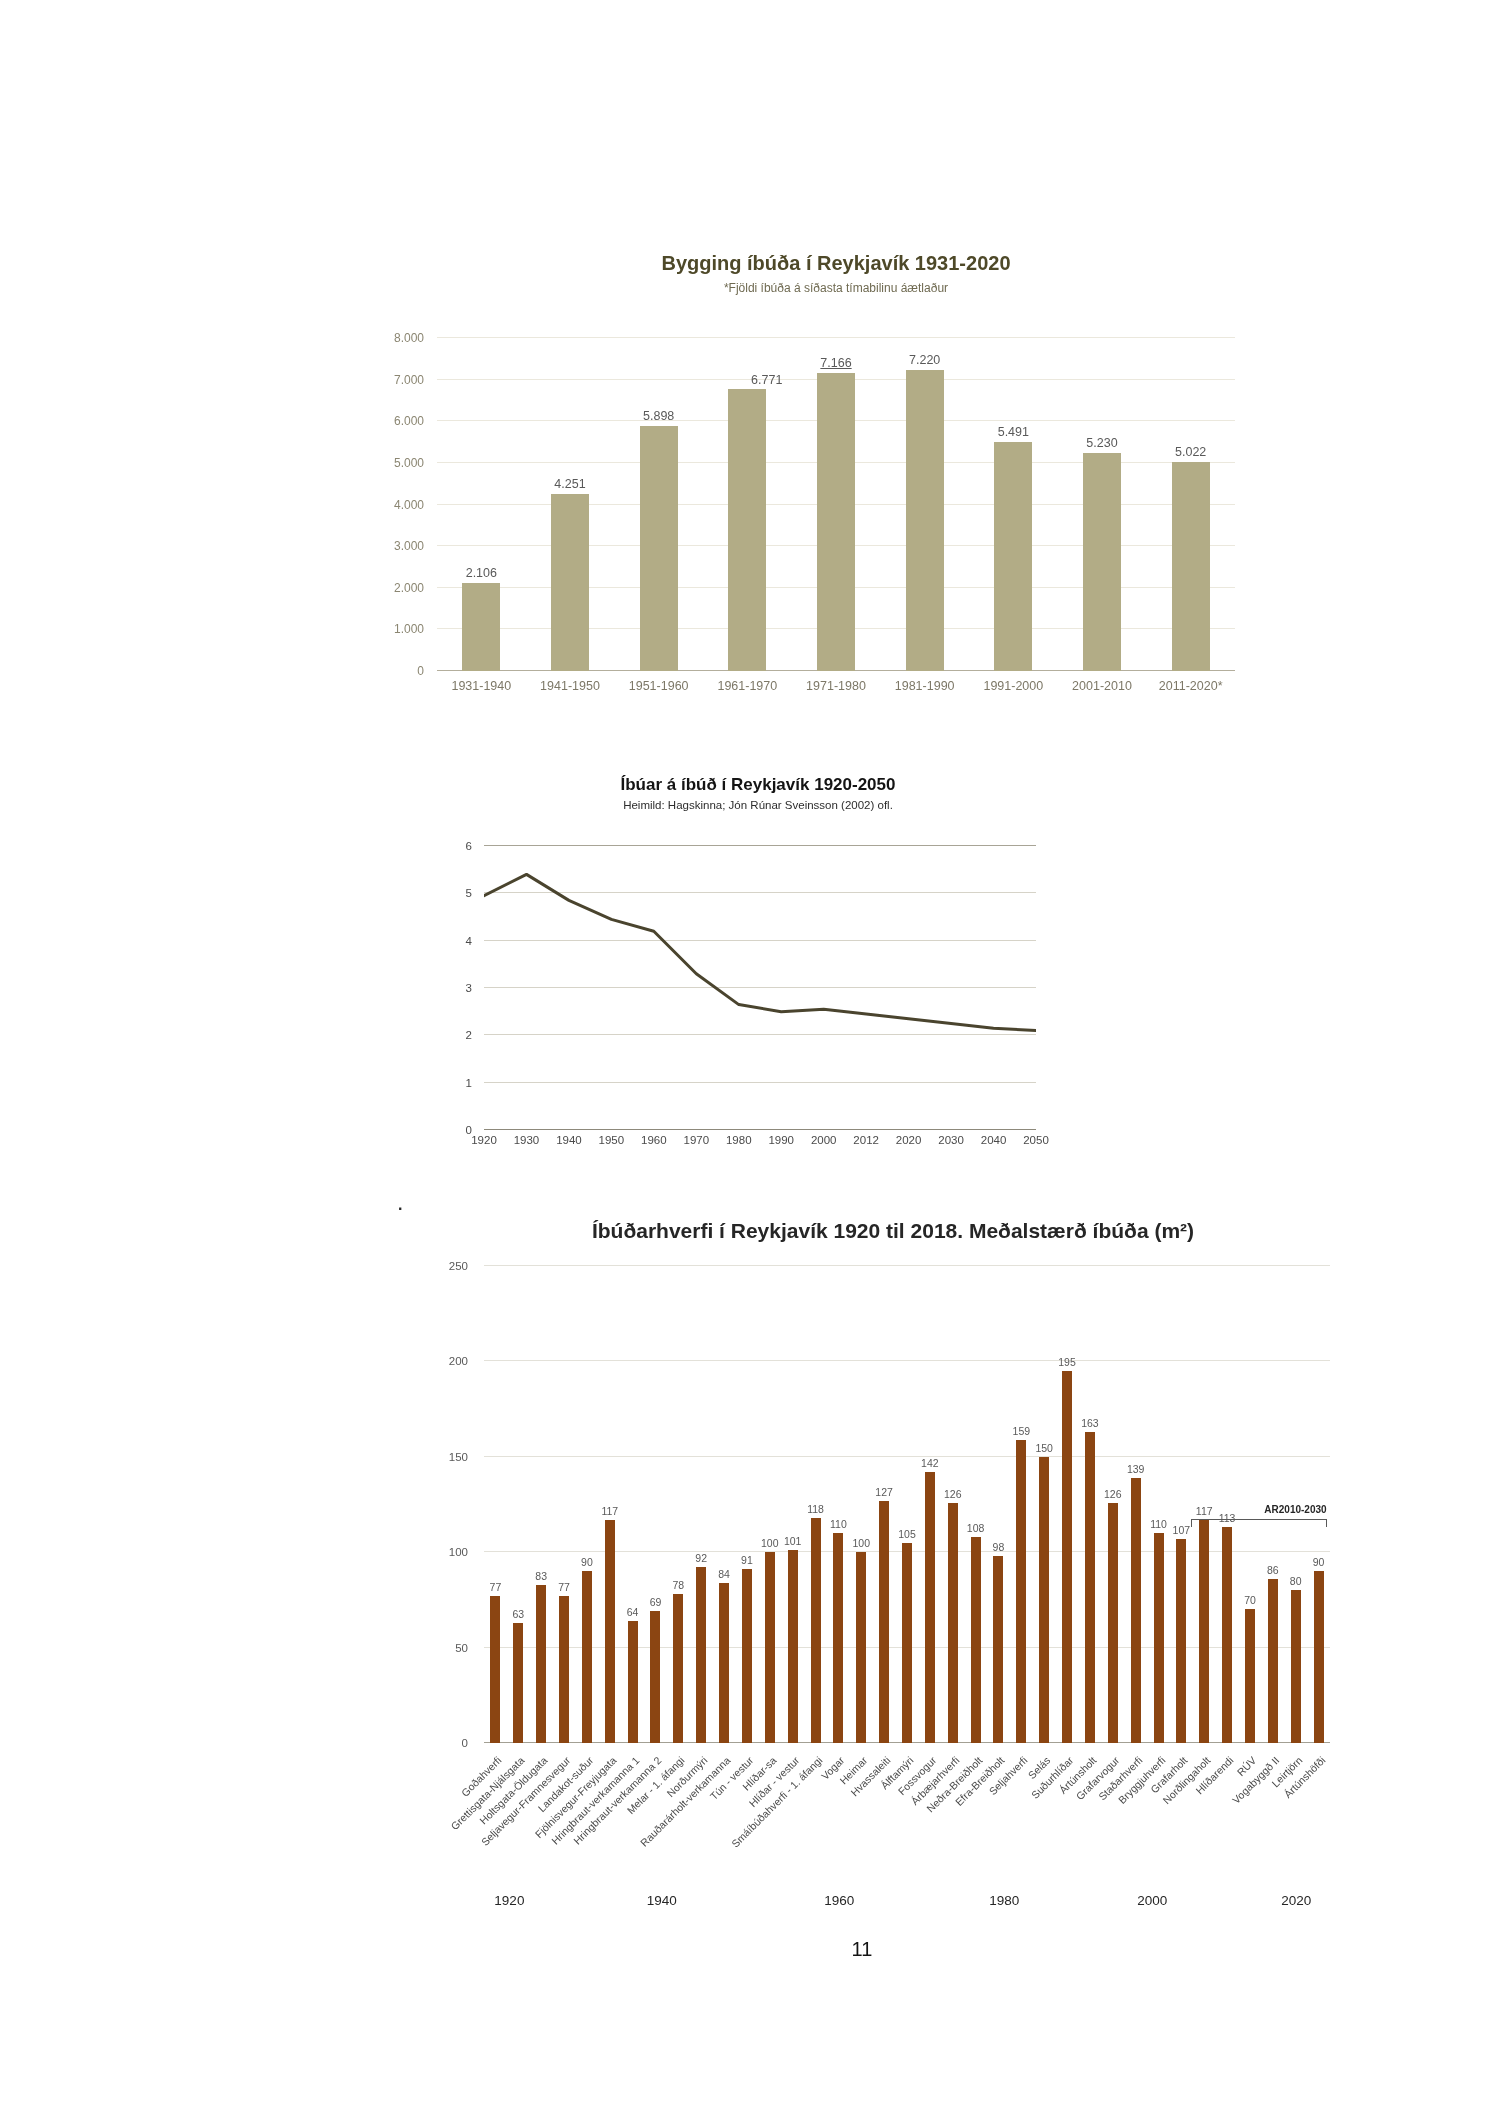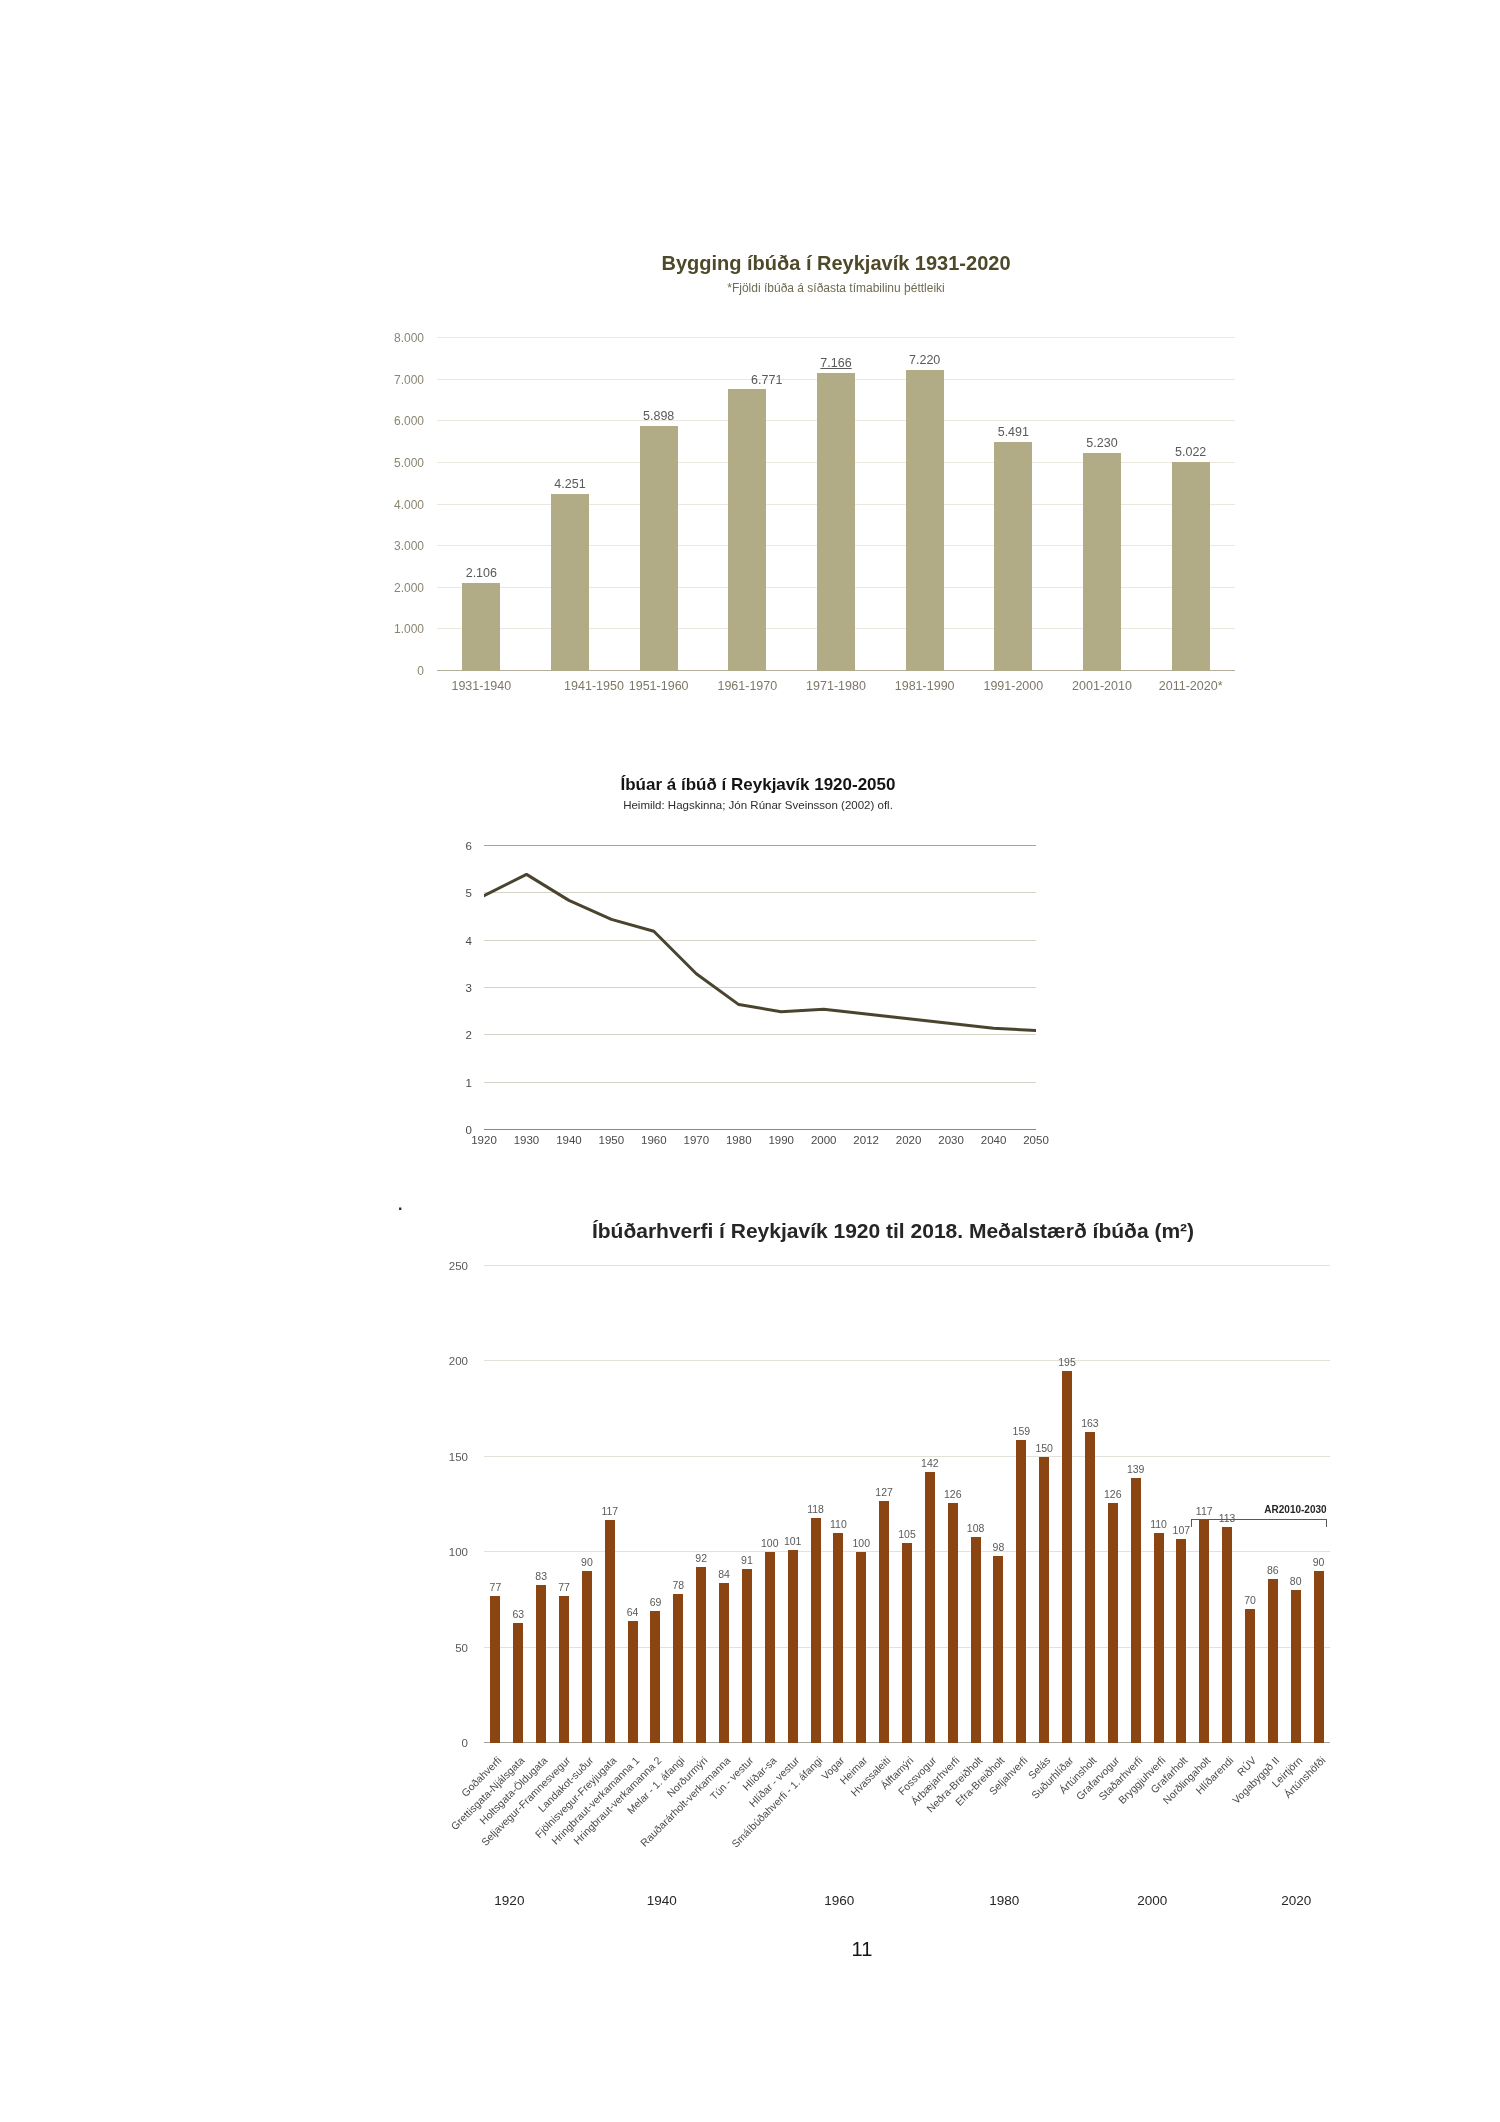--- a/index.html
+++ b/index.html
@@ -52,21 +52,21 @@
 #stray-dot{position:absolute;left:398px;top:1196px;font-size:16px;font-weight:bold;color:#262626}
 #page-number{position:absolute;left:792px;top:1938px;width:140px;text-align:center;font-size:20px;color:#141414}
 </style>
 </head>
 <body>
 
 <div class="page">
 
   <section>
     <div class="chart-title" id="c1-title">Bygging íbúða í Reykjavík 1931-2020</div>
-    <div class="subtitle" id="c1-sub">*Fjöldi íbúða á síðasta tímabilinu þéttleiki</div>
+    <div class="subtitle" id="c1-sub">*Fjöldi íbúða á síðasta tímabilinu áætlaður</div>
     <div class="ycol" id="c1y">
         <div class="ylab" style="bottom: 0px;">0</div>
         <div class="ylab" style="bottom: 41.625px;">1.000</div>
         <div class="ylab" style="bottom: 83.25px;">2.000</div>
         <div class="ylab" style="bottom: 124.875px;">3.000</div>
         <div class="ylab" style="bottom: 166.5px;">4.000</div>
         <div class="ylab" style="bottom: 208.125px;">5.000</div>
         <div class="ylab" style="bottom: 249.75px;">6.000</div>
         <div class="ylab" style="bottom: 291.375px;">7.000</div>
         <div class="ylab" style="bottom: 333px;">8.000</div>
@@ -95,21 +95,21 @@
         <div class="bar-label" style="left: 452.667px; width: 70px; bottom: 303.532px;">7.220</div>
         <div class="bar" style="left: 557.333px; width: 38px; height: 228.563px; background: rgb(178, 172, 134);"></div>
         <div class="bar-label" style="left: 541.333px; width: 70px; bottom: 231.563px;">5.491</div>
         <div class="bar" style="left: 646px; width: 38px; height: 217.699px; background: rgb(178, 172, 134);"></div>
         <div class="bar-label" style="left: 630px; width: 70px; bottom: 220.699px;">5.230</div>
         <div class="bar" style="left: 734.667px; width: 38px; height: 209.041px; background: rgb(178, 172, 134);"></div>
         <div class="bar-label" style="left: 718.667px; width: 70px; bottom: 212.041px;">5.022</div>
       </div>
     <div class="xrow" id="c1x">
         <div class="xlab" style="left: 5.55556%;">1931-1940</div>
-        <div class="xlab" style="left: 16.6667%; margin-left: 24px;">1941-1950</div>
+        <div class="xlab" style="left: 16.6667%;">1941-1950</div>
         <div class="xlab" style="left: 27.7778%;">1951-1960</div>
         <div class="xlab" style="left: 38.8889%;">1961-1970</div>
         <div class="xlab" style="left: 50%;">1971-1980</div>
         <div class="xlab" style="left: 61.1111%;">1981-1990</div>
         <div class="xlab" style="left: 72.2222%;">1991-2000</div>
         <div class="xlab" style="left: 83.3333%; text-align: center;">2001-2010</div>
         <div class="xlab" style="left: 94.4444%;">2011-2020*</div>
       </div>
   </section>
 

